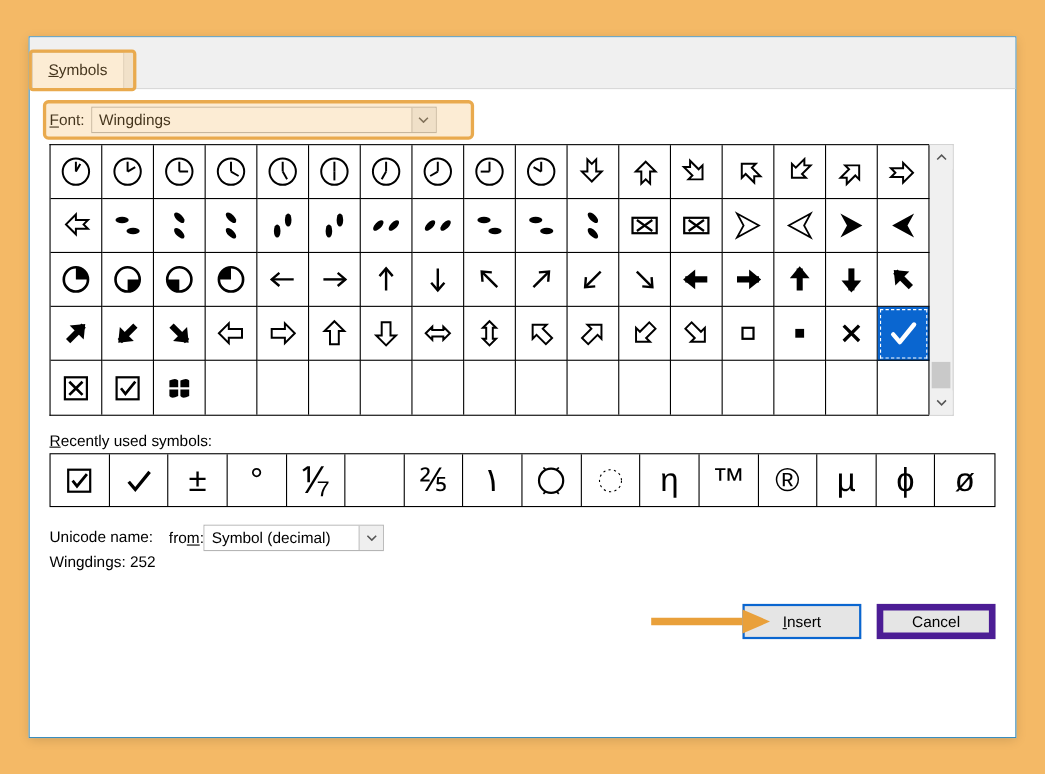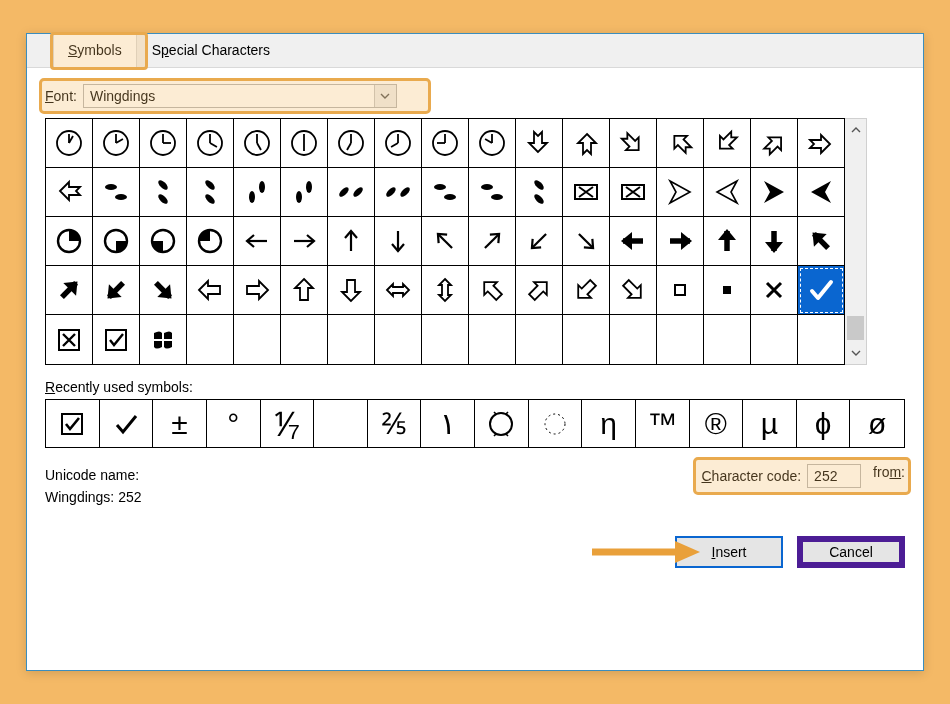--- a/index.html
+++ b/index.html
@@ -26,25 +26,25 @@
   .title-bar .title { flex: 1; font-size: 15px; }
   .title-bar .sysbtn {
     width: 48px; height: 36px; display: flex; align-items: center; justify-content: center;
     font-size: 20px; color: #222;
   }
   .title-bar .sysbtn.close svg { width: 14px; height: 14px; }
   .title-bar .sysbtn.help { font-weight: bold; font-size: 19px; }
 
   
   .tabstrip {
-    height: 34px;
+    height: 47px;
     background: #f0f0f0;
     border-bottom: 1px solid #d9d9d9;
     display: flex; align-items: flex-end;
-    padding-left: 26px;
+    padding-left: 2px;
     gap: 0;
   }
   .tab {
     height: 33px;
     padding: 7px 14px 0 14px;
     border: 1px solid transparent;
     border-bottom: none;
     font-size: 14px;
     position: relative;
   }
@@ -157,23 +157,20 @@
 <body>
 
 <div class="dialog">
 
 
   <div class="tabstrip">
     <div class="tab active pos-rel">
       <span class="hl tab1"></span>
       <span><span class="u">S</span><span>ymbols</span></span>
     </div>
-    <div class="tab">
-      <span>S<span class="u">p</span>ecial Characters</span>
-    </div>
   </div>
 
   <div class="body">
 
     <div class="font-row pos-rel">
       <span class="hl" style="left:-6px; top:-6px; width:392px; height:36px;"></span>
       <label><span class="u">F</span><span>ont:</span></label>
       <div class="combo">
         <input type="text" style="width: 290px;" value="Wingdings">
         <div class="arrow">
@@ -763,27 +760,30 @@
         <div class="cell">
           <span style="font-size:30px;line-height:1">ø</span>
         </div>
       </div>
 
     <div class="info-row">
       <div class="info-left">
         <div class="line">Unicode name:</div>
         <div class="line">Wingdings: 252</div>
       </div>
-      <div class="info-mid pos-rel">
-        <span class="hl" style="left:-8px; top:-7px; width:218px; height:38px;"></span>
-        <label><span class="u">C</span><span>haracter code:</span></label>
-        <input type="text" value="252" style="">
-      </div>
       <div class="info-right">
         <label><span>fro</span><span class="u">m</span>:</label>
+        <div class="combo">
+          <input type="text" value="Symbol (decimal)" style="">
+          <div class="arrow">
+              <svg viewBox="0 0 10 6">
+                <path d="M1 1 L5 5 L9 1" fill="none" stroke="#555" stroke-width="1.4"></path>
+              </svg>
+            </div>
+        </div>
       </div>
     </div>
 
     <div class="btn-row">
       <div class="ptr-arrow">
         <svg viewBox="0 0 110 28">
             <line x1="2" y1="14" x2="85" y2="14" stroke="#e9a03a" stroke-width="7"></line>
             <polygon points="85,3 110,14 85,25" fill="#e9a03a"></polygon>
           </svg>
       </div>

